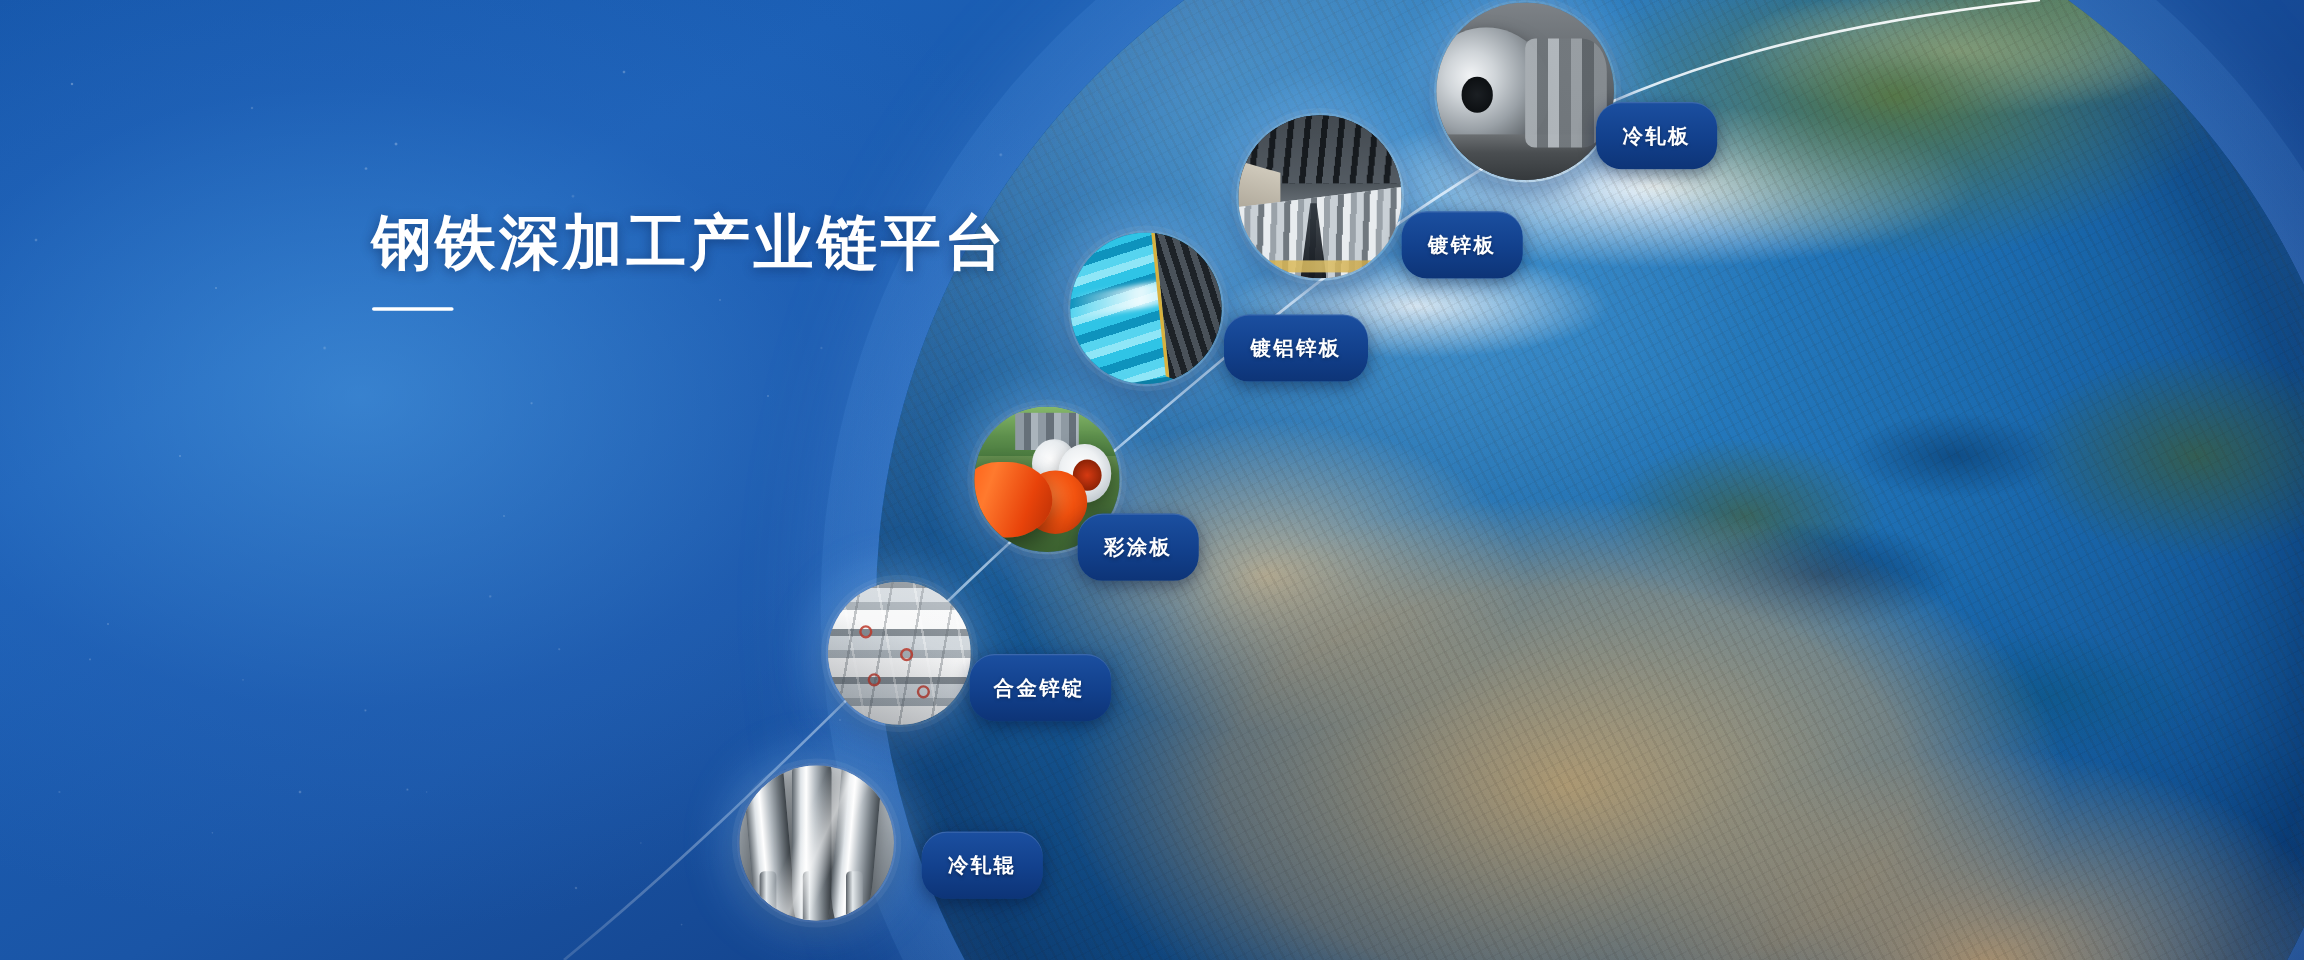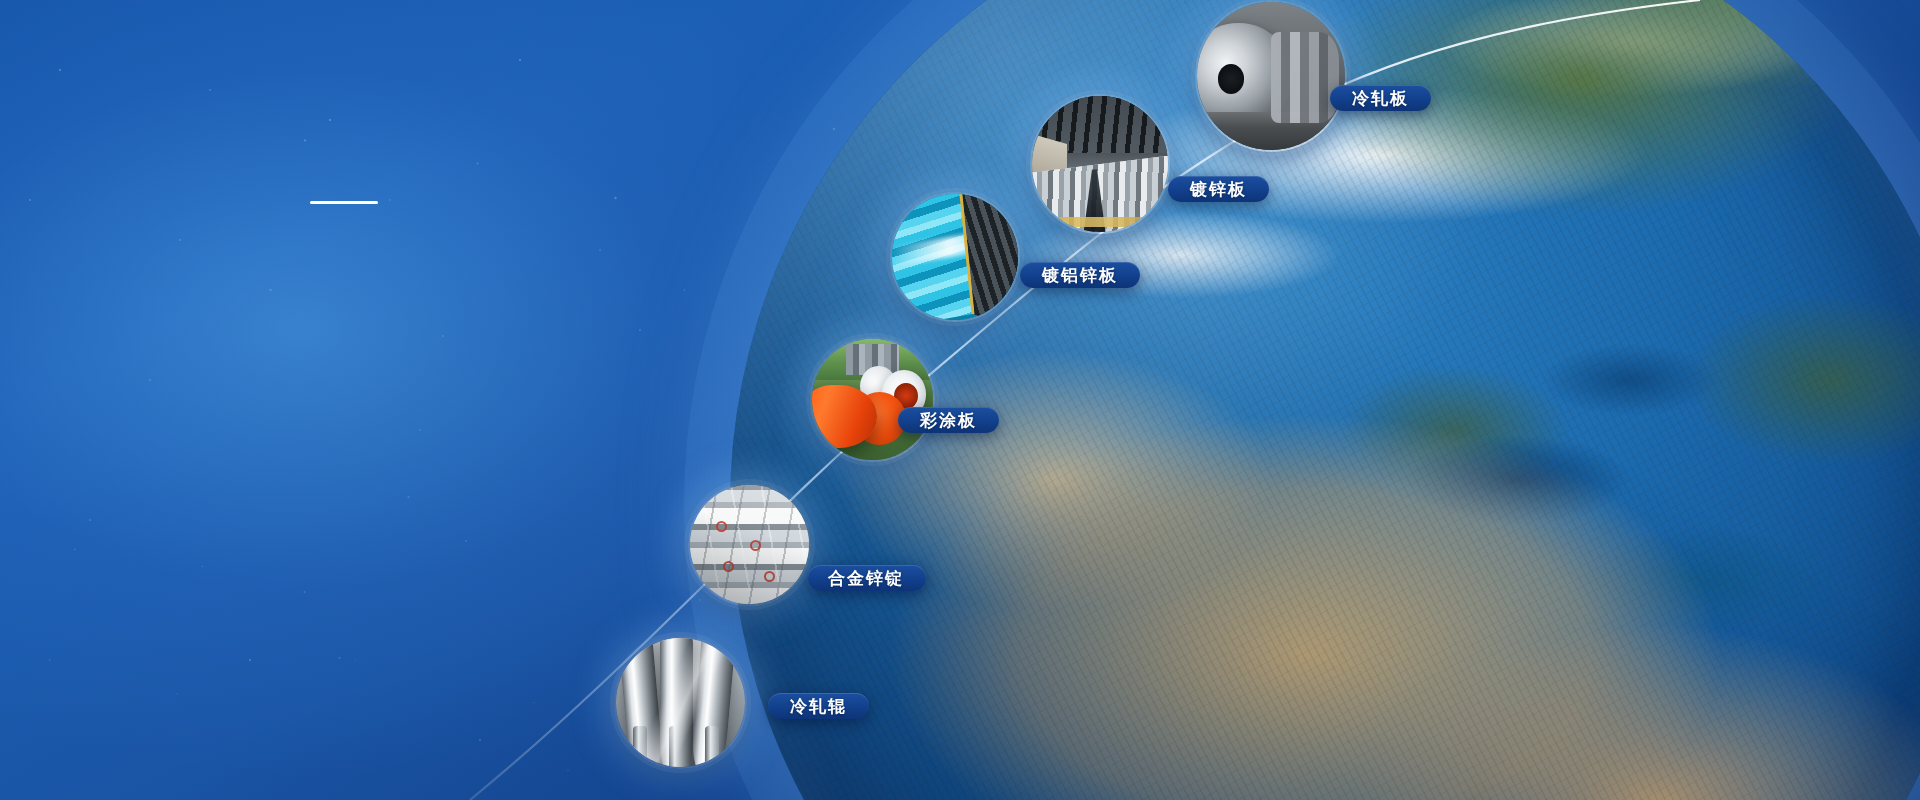--- a/index.html
+++ b/index.html
@@ -133,21 +133,21 @@
   .thumb {
     position:absolute; border-radius:50%; overflow:hidden;
     border:2px solid rgba(255,255,255,.20);
     box-shadow: 0 0 0 4px rgba(255,255,255,.06), 0 0 34px 9px rgba(130,195,255,.38), 0 8px 22px rgba(0,20,60,.45);
   }
   .thumb .scene { position:absolute; inset:0; }
 
   .pill {
     position:absolute;
     display:flex; align-items:center; justify-content:center;
-    height:26px; padding:0 22px;
+    height:56px; padding:0 22px;
     border-radius:21px;
     background:linear-gradient(180deg,#1b4fa0 0%,#12408c 55%,#0d3477 100%);
     color:#ffffff; font-size:17px; font-weight:700; letter-spacing:2px;
     white-space:nowrap;
     box-shadow:0 4px 14px rgba(0,15,50,.45), inset 0 1px 0 rgba(255,255,255,.14);
     text-shadow:0 1px 3px rgba(0,0,0,.35);
   }
 
   
   .sc-coils {
@@ -348,20 +348,21 @@
       <linearGradient id="pg" x1="0" y1="1" x2="1" y2="0">
         <stop offset="0%" stop-color="#ffffff" stop-opacity="0.15"></stop>
         <stop offset="40%" stop-color="#d8ecff" stop-opacity="0.75"></stop>
         <stop offset="100%" stop-color="#ffffff" stop-opacity="0.95"></stop>
       </linearGradient>
     </defs>
     <path d="M 470 800 C 640 660, 760 520, 900 400 C 1030 290, 1130 200, 1270 120 C 1390 55, 1520 20, 1700 0" fill="none" stroke="url(#pg)" stroke-width="2.2"></path>
   </svg>
 
   <div class="copy">
+    <div class="title">钢铁深加工产业链平台</div>
     <div class="rule"></div>
   </div>
 
   <div class="node">
     <div class="thumb" style="left:1195px; top:0px; width:152px; height:152px;">
       <div class="scene sc-coils">
         <div class="floor"></div>
           <div class="row2"></div>
       </div>
     </div>
@@ -397,36 +398,36 @@
       <div class="scene sc-color">
         <div class="sky"></div>
           <div class="bldg"></div>
         <div class="whitecoil2"></div>
           <div class="whitecoil"></div>
         <div class="redring"></div>
           <div class="orange2"></div>
           <div class="orange1"></div>
       </div>
     </div>
-    <div class="pill" style="left:898px; top:407px;">彩涂板</div>
+    <div class="pill" style="left:898px; top:428px;">彩涂板</div>
   </div>
 
   <div class="node">
     <div class="thumb" style="left:688px; top:483px; width:123px; height:123px;">
       <div class="scene sc-ingot">
         <div class="stack"></div>
           <div class="persp"></div>
         <div class="mark1"></div>
           <div class="mark2"></div>
           <div class="mark3"></div>
           <div class="mark4"></div>
         <div class="shade"></div>
       </div>
     </div>
-    <div class="pill" style="left:808px; top:565px;padding-left:20px;">合金锌锭</div>
+    <div class="pill" style="left:808px; top:545px;padding-left:20px;">合金锌锭</div>
   </div>
 
   <div class="node">
     <div class="thumb" style="left:614px; top:636px; width:133px; height:133px;">
       <div class="scene sc-roller">
         <div class="r r1"></div>
           <div class="r r2"></div>
           <div class="r r3"></div>
         <div class="neck n1"></div>
           <div class="neck n2"></div>

